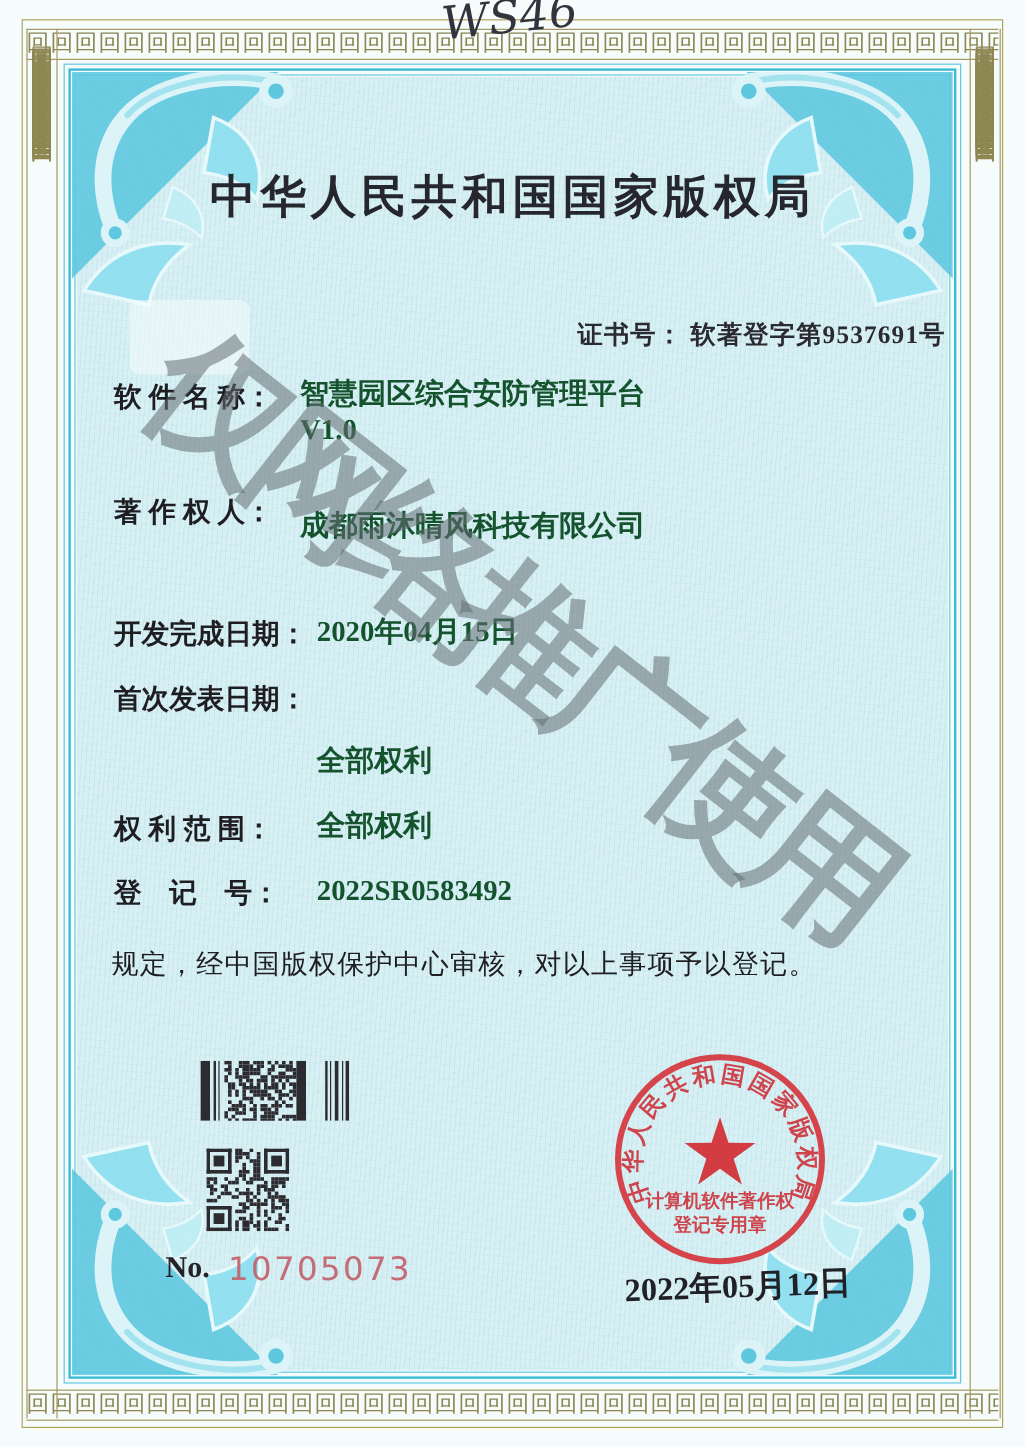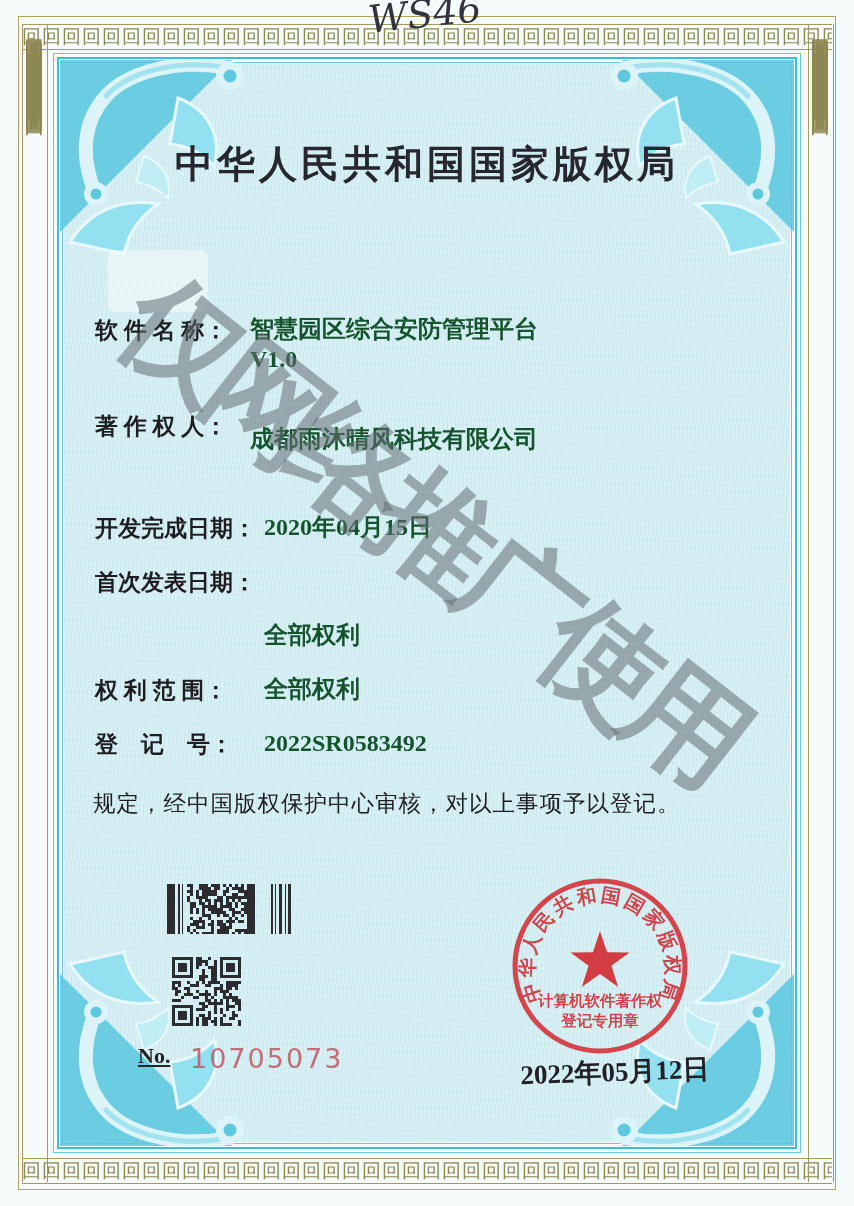--- a/index.html
+++ b/index.html
@@ -61,21 +61,21 @@
     left:95px; font-size:23px; font-weight:bold; color:#1d1d22; white-space:nowrap;
   }
   .field-value{
     font-size:24px; font-weight:bold; color:#14532d; white-space:nowrap; line-height:30px;
   }
   .statement{
     left:93px; right:64px; top:778px; font-size:22.5px; color:#1d1d22;
     line-height:51px; letter-spacing:1px;
   }
   .statement .ind{text-indent:2em;}
-  .serial-label{left:138px; top:1043px; font-size:22px; color:#232328; font-weight:bold;text-decoration:underline;}
+  .serial-label{left:138px; top:1043px; font-size:25px; color:#232328; font-weight:bold;}
   .serial-number{
     left:190px; top:1043px; font-size:27px; color:#c4606a; opacity:.9;
     font-family:"DejaVu Sans", sans-serif; letter-spacing:2px;
   }
   .issue-date{
     left:500px; top:1054px; width:230px; text-align:center;
     font-size:27px; font-weight:bold; color:#202026; transform:rotate(-2deg);
   }
   
   .barcode{position:absolute; left:167px; top:884px;}
@@ -145,20 +145,21 @@
       <use href="#corner-flourish" xlink:href="#corner-flourish"></use>
     </svg>
   <svg class="corner c-br">
       <use href="#corner-flourish" xlink:href="#corner-flourish"></use>
     </svg>
 
   <div class="handwriting">WS46</div>
   <div class="sticker"></div>
 
   <div class="abs authority">中华人民共和国国家版权局</div>
+  <div class="abs certno">证书号：  软著登字第9537691号</div>
 
   <div class="abs field-label" style="top:315px">软 件 名 称：</div>
   <div class="abs field-value" style="left:250px; top:314px">
     <span>智慧园区综合安防管理平台</span><br>
     <span>V1.0</span>
   </div>
 
   <div class="abs field-label" style="top:411px">著 作 权 人：</div>
   <div class="abs field-value" style="left:250px; top:424px">成都雨沐晴风科技有限公司</div>
 

